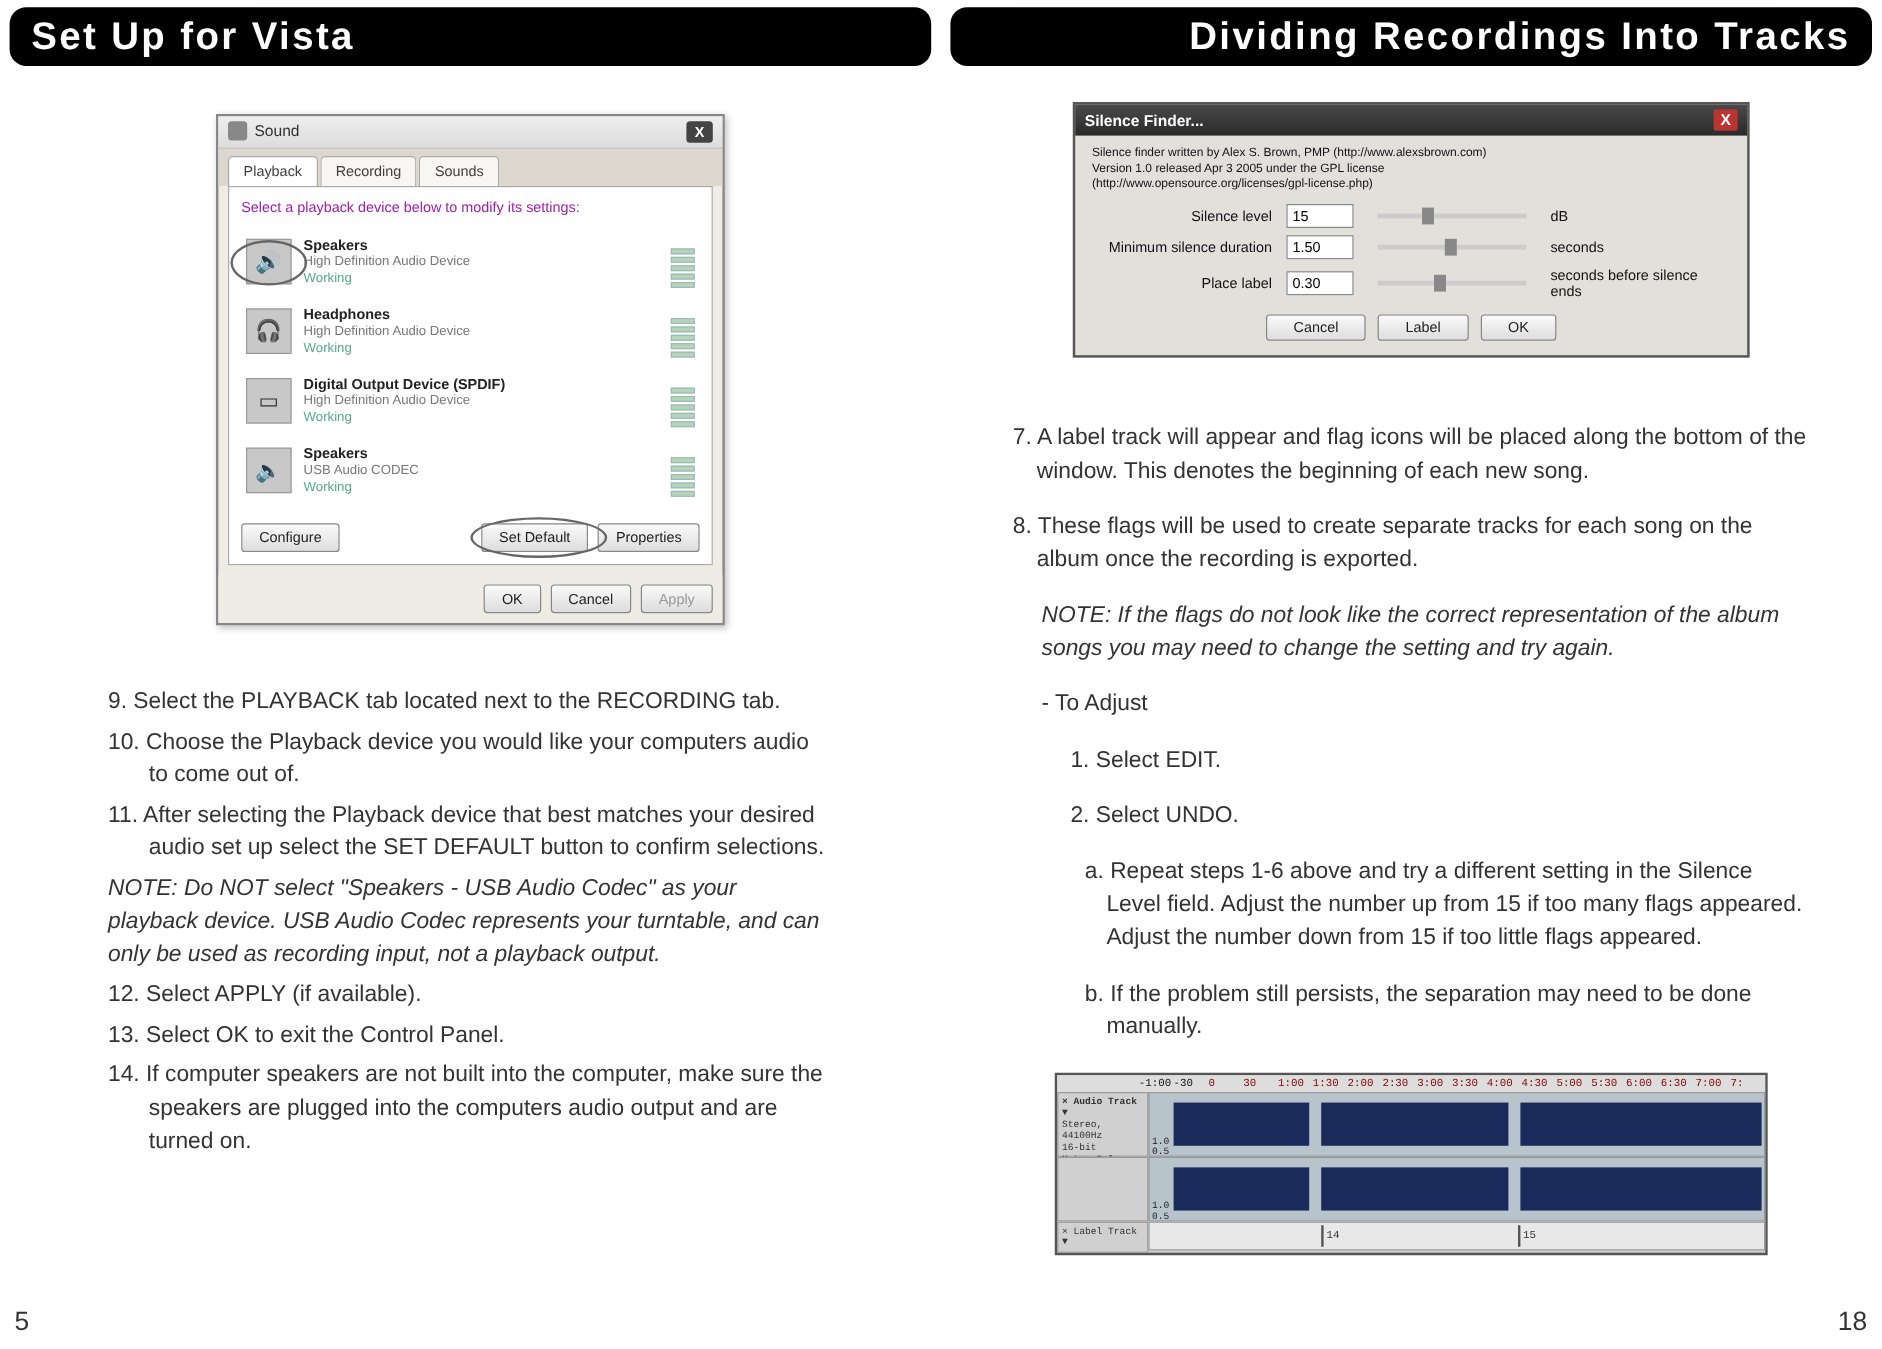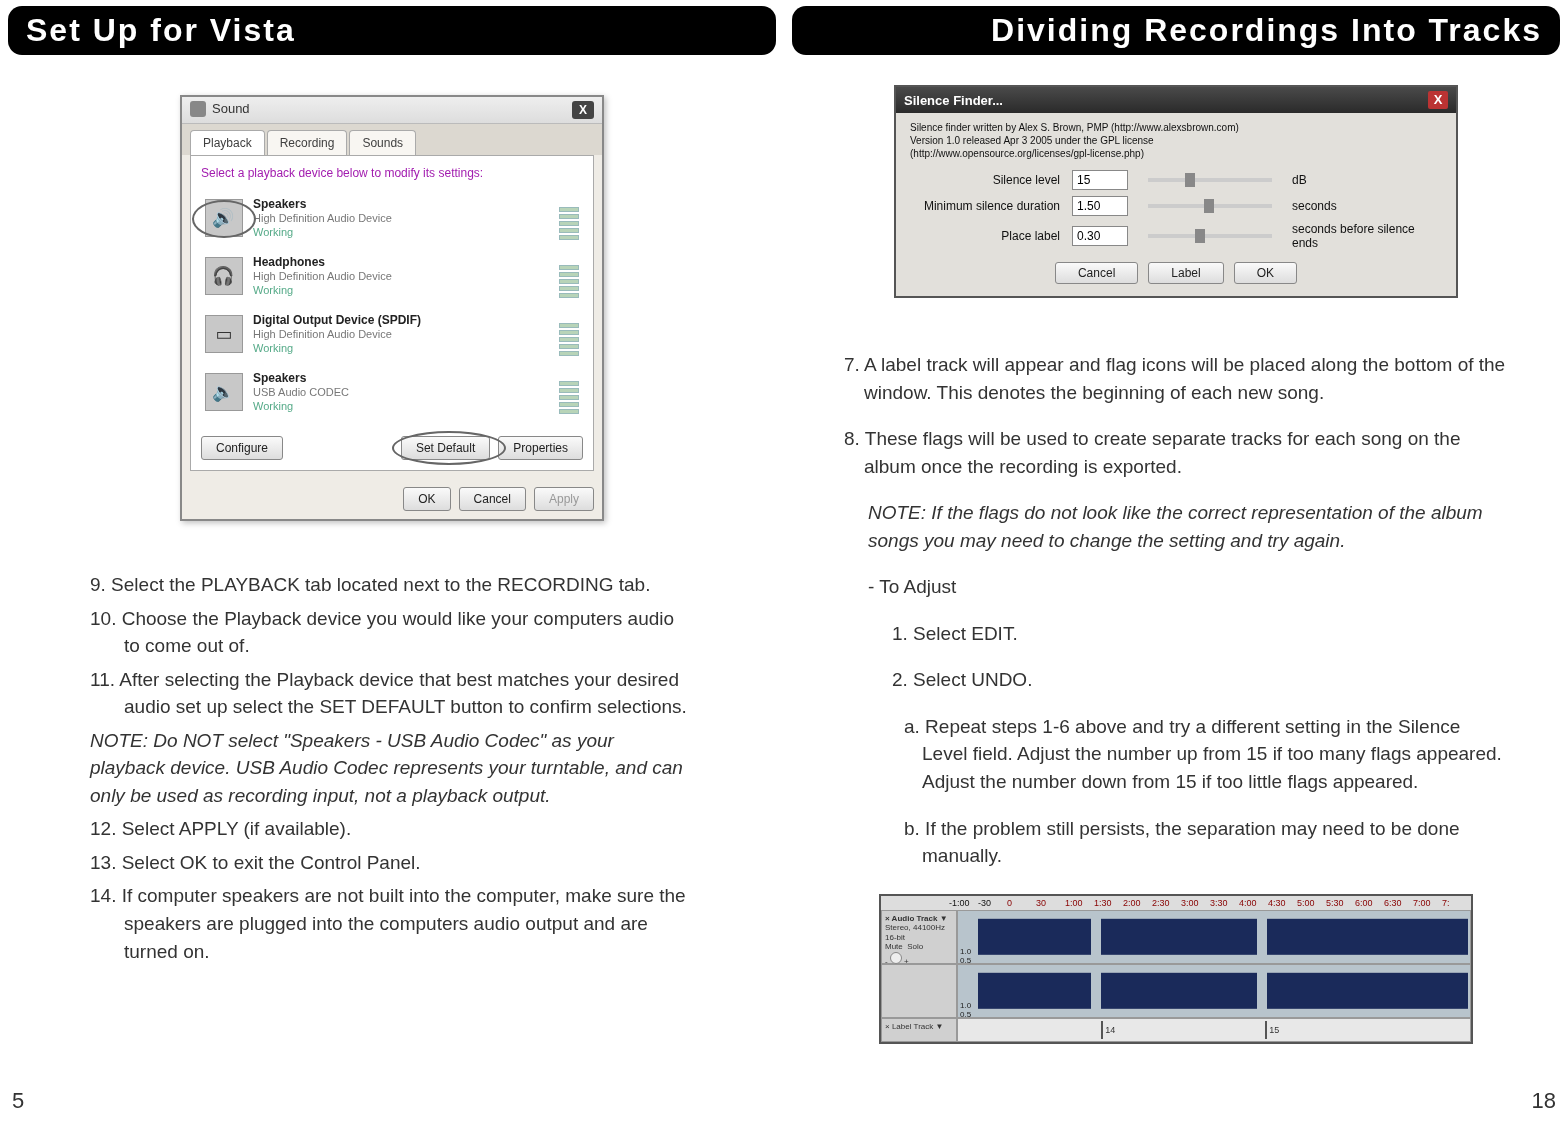--- a/index.html
+++ b/index.html
@@ -229,21 +229,21 @@
   .right-text .indent2 { padding-left:24px; }
   .right-text .indent3 { padding-left:48px; }
   .right-text .indent4 { padding-left:78px; text-indent:-18px; }
 
   
   .audacity {
     margin: 24px auto 0 auto;
     width: 590px;
     background:#c8c8c8;
     border:2px solid #555;
-    font-family: Liberation Sans, sans-serif;
+    font-family: Liberation Mono, monospace;
     font-size:9px;
   }
   .aud-ruler{
     background:#ddd;display:flex;padding:2px 0 2px 68px;
     font-size:9px;color:#111;
   }
   .aud-ruler span{flex:1;text-align:left;}
   .aud-ruler span.mark{color:#800;}
   .aud-row{display:flex;}
   .aud-side{

